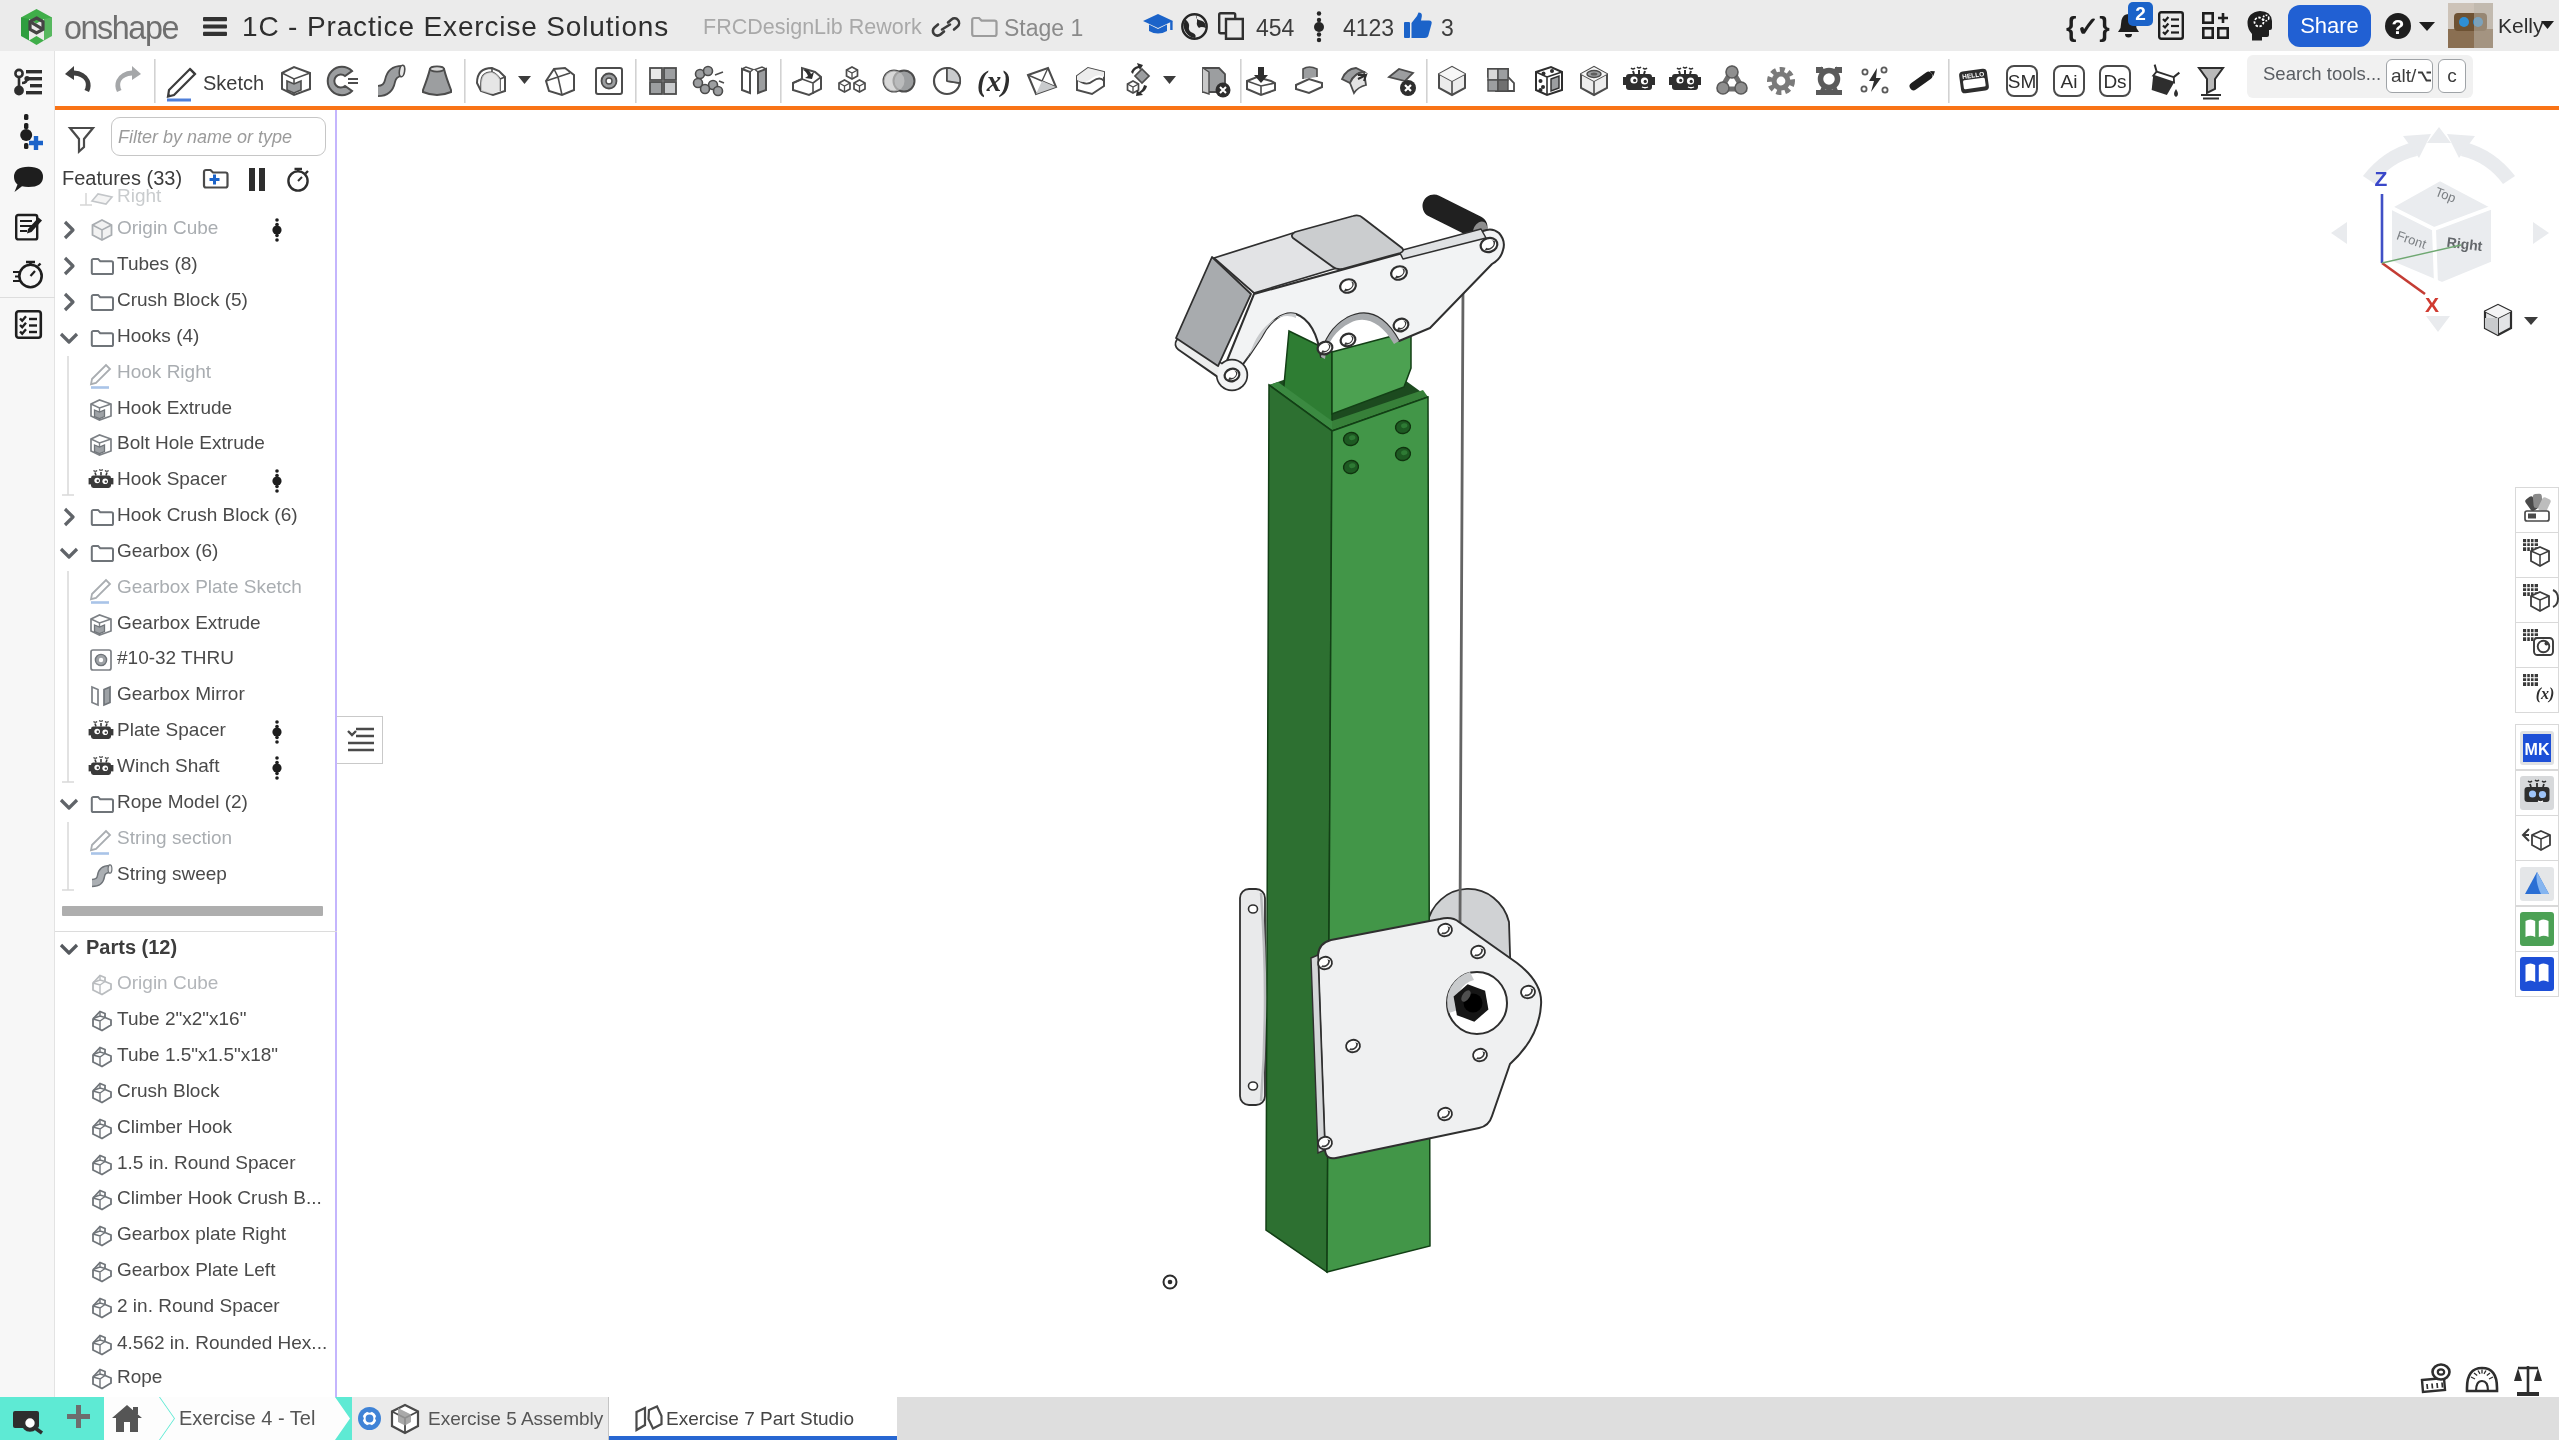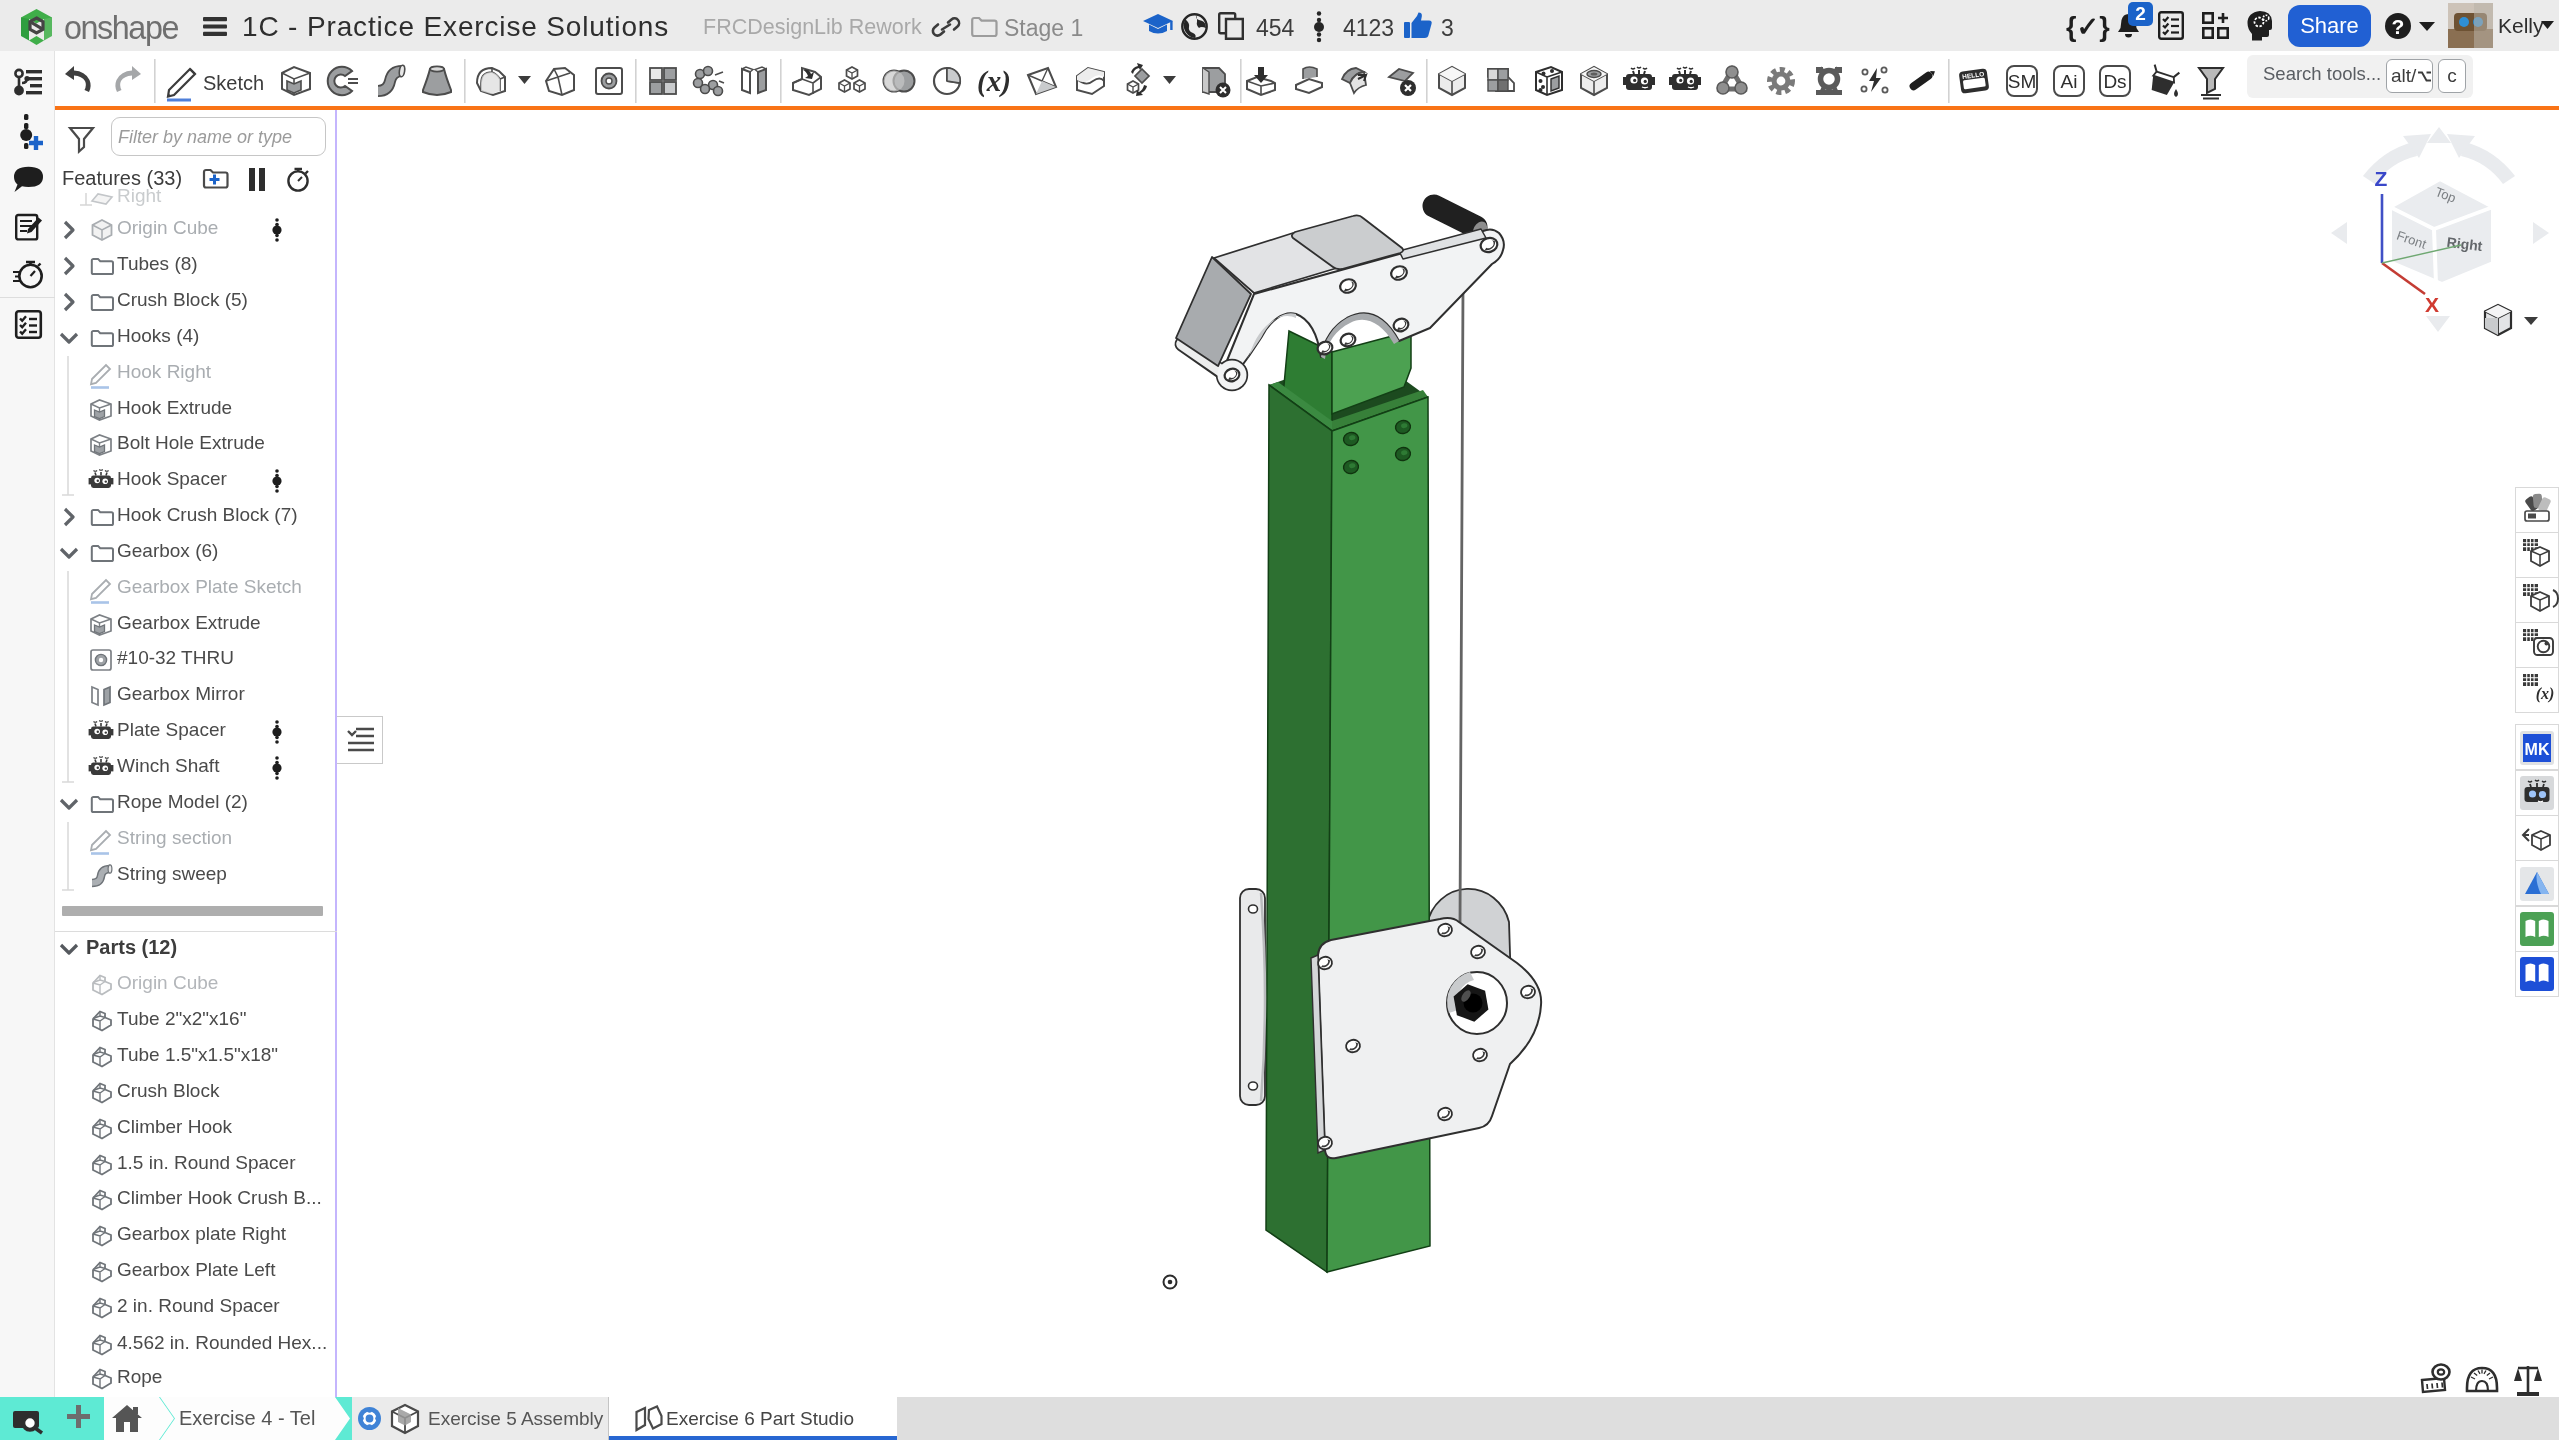--- a/index.html
+++ b/index.html
@@ -499,21 +499,21 @@
     </svg>
 <div class="t" style="left:62px;top:75px;font-size:19px;color:#c9ccce">Right</div>
 <div class="t" style="left:62px;top:107px;font-size:19px;color:#a9adb1">Origin Cube</div>
 <div class="t" style="left:62px;top:143px;font-size:19px;color:#4a4a4a">Tubes (8)</div>
 <div class="t" style="left:62px;top:179px;font-size:19px;color:#4a4a4a">Crush Block (5)</div>
 <div class="t" style="left:62px;top:215px;font-size:19px;color:#4a4a4a">Hooks (4)</div>
 <div class="t" style="left:62px;top:251px;font-size:19px;color:#a9adb1">Hook Right</div>
 <div class="t" style="left:62px;top:287px;font-size:19px;color:#4a4a4a">Hook Extrude</div>
 <div class="t" style="left:62px;top:322px;font-size:19px;color:#4a4a4a">Bolt Hole Extrude</div>
 <div class="t" style="left:62px;top:358px;font-size:19px;color:#4a4a4a">Hook Spacer</div>
-<div class="t" style="left:62px;top:394px;font-size:19px;color:#4a4a4a">Hook Crush Block (7)</div>
+<div class="t" style="left:62px;top:394px;font-size:19px;color:#4a4a4a">Hook Crush Block (6)</div>
 <div class="t" style="left:62px;top:430px;font-size:19px;color:#4a4a4a">Gearbox (6)</div>
 <div class="t" style="left:62px;top:466px;font-size:19px;color:#a9adb1">Gearbox Plate Sketch</div>
 <div class="t" style="left:62px;top:502px;font-size:19px;color:#4a4a4a">Gearbox Extrude</div>
 <div class="t" style="left:62px;top:537px;font-size:19px;color:#4a4a4a">#10-32 THRU</div>
 <div class="t" style="left:62px;top:573px;font-size:19px;color:#4a4a4a">Gearbox Mirror</div>
 <div class="t" style="left:62px;top:609px;font-size:19px;color:#4a4a4a">Plate Spacer</div>
 <div class="t" style="left:62px;top:645px;font-size:19px;color:#4a4a4a">Winch Shaft</div>
 <div class="t" style="left:62px;top:681px;font-size:19px;color:#4a4a4a">Rope Model (2)</div>
 <div class="t" style="left:62px;top:717px;font-size:19px;color:#a9adb1">String section</div>
 <div class="t" style="left:62px;top:753px;font-size:19px;color:#4a4a4a">String sweep</div>
@@ -998,14 +998,14 @@
       <path d="M8 4 L21 10.5 L21 18 L15 21.5 L8 18 Z" fill="#9a9a9a" opacity="0.85"></path>
     </svg>
     <div class="t" style="left:428px;top:11px;font-size:19px;color:#555">Exercise 5 Assembly</div>
     <div class="abs" style="left:609px;top:0;width:288px;height:43px;background:#fff"></div>
     <svg class="abs" style="left:635px;top:8px" width="28" height="28" viewBox="0 0 28 28">
       <g fill="#fff" stroke="#4a4a4a" stroke-width="2.2">
         <path d="M1.5 7 L10 3 L10 20 L1.5 25 Z"></path>
         <path d="M14 5 L22 1.5 L26.5 11 L26.5 19 L18 23.5 L13.5 14 Z"></path>
       </g>
     </svg>
-    <div class="t" style="left:666px;top:11px;font-size:19px;color:#444">Exercise 6 Part Studio</div>
+    <div class="t" style="left:666px;top:11px;font-size:19px;color:#444">Exercise 7 Part Studio</div>
     <div class="abs" style="left:609px;top:39px;width:288px;height:4px;background:#2767d2"></div>
   </div>
 </body></html>

